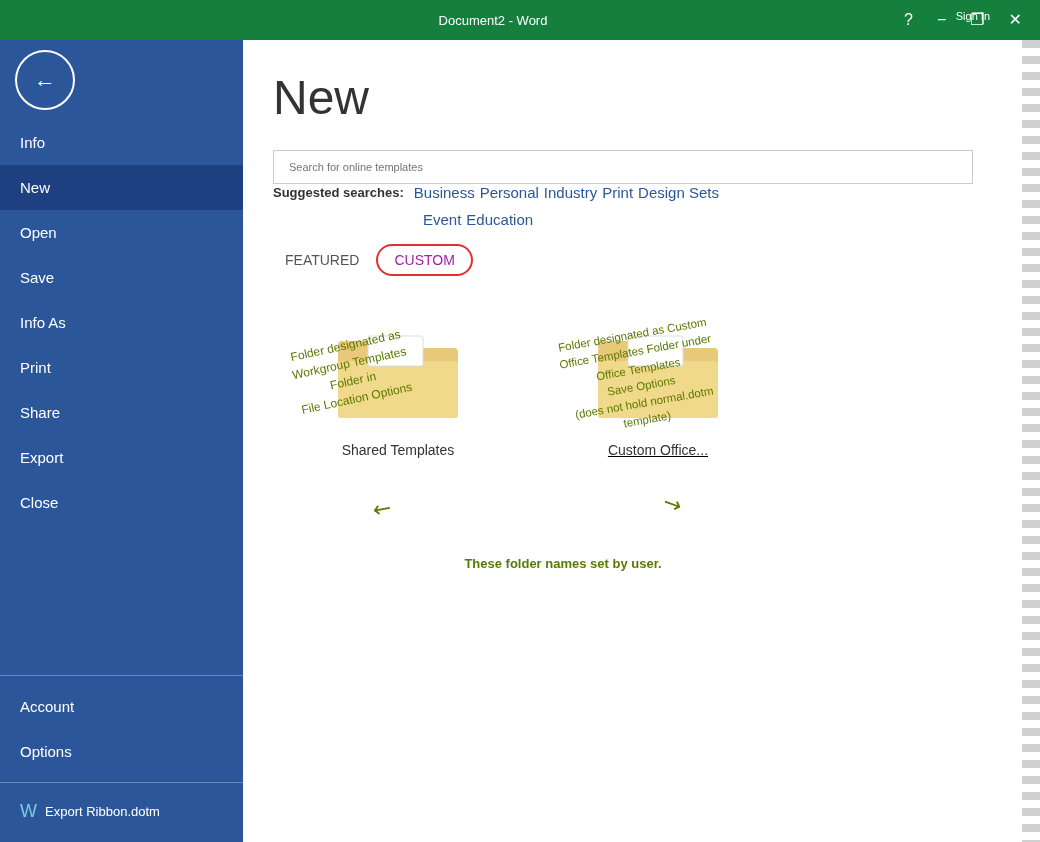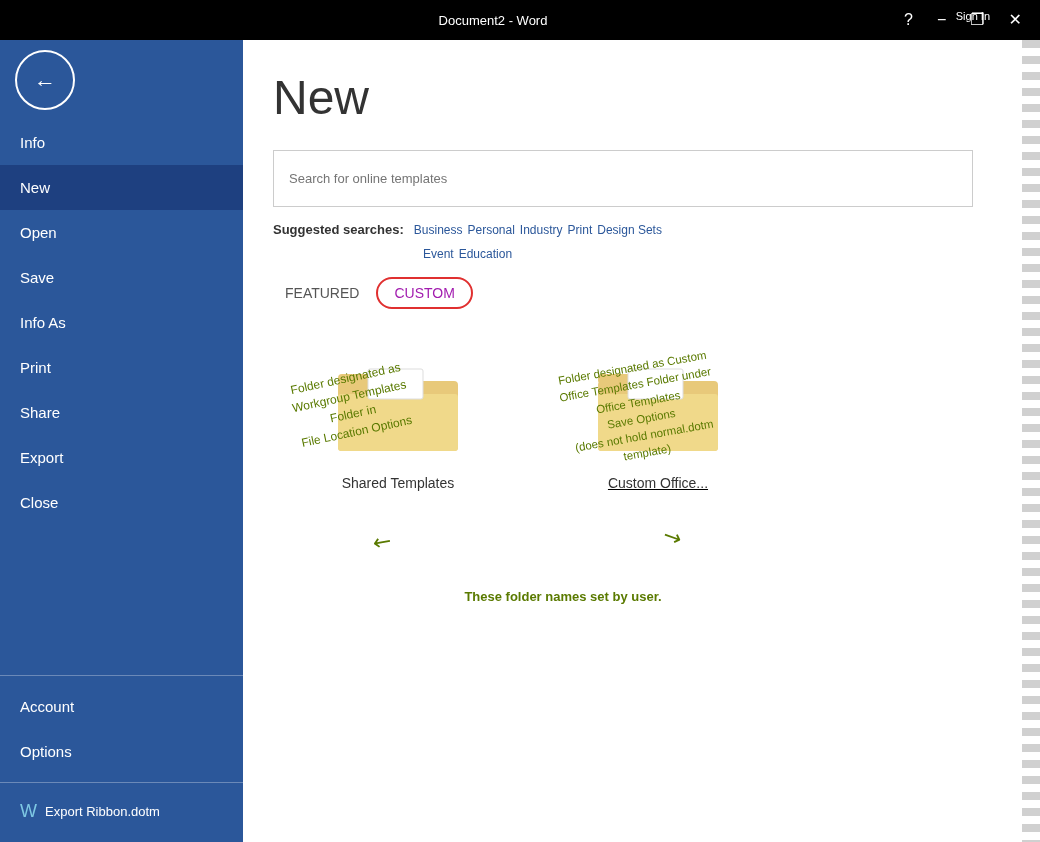--- a/index.html
+++ b/index.html
@@ -1,20 +1,20 @@
 <!DOCTYPE html>
 <html><head>
   <meta charset="utf-8">
   <style>
     * { margin: 0; padding: 0; box-sizing: border-box; }
     body { font-family: 'Segoe UI', Arial, sans-serif; width: 1040px; height: 842px; overflow: hidden; background: #f0f0f0; }
 
     
     .title-bar {
-      background: #000000;
+      background: #15803d;
       height: 40px;
       display: flex;
       align-items: center;
       justify-content: space-between;
       padding: 0 10px;
       color: white;
     }
     .title-bar-title {
       flex: 1;
       text-align: center;
@@ -110,46 +110,45 @@
     .page-title {
       font-size: 48px;
       font-weight: 300;
       color: #333;
       margin-bottom: 25px;
     }
 
     .search-bar {
       width: 100%;
       max-width: 700px;
-      padding: 20px 15px;
+      padding: 10px 15px;
       border: 1px solid #ccc;
-      font-size: 13px;
+      font-size: 11px;
       outline: none;
-      margin-bottom: 15px;
     }
 
     .suggested-searches {
       display: flex;
       flex-wrap: wrap;
       gap: 5px;
       align-items: center;
       margin-bottom: 16px;
       font-size: 13px;
       color: #555;
     }
     .suggested-label {
       font-weight: 600;
       color: #333;
       margin-right: 5px;
     }
     .suggested-link {
       color: #2b579a;
       cursor: pointer;
       text-decoration: none;
-      font-size: 12px;
+      font-size: 15px;
     }
 
     .tabs-row {
       display: flex;
       gap: 5px;
       margin-bottom: 30px;
     }
     .tab-featured {
       padding: 6px 12px;
       font-size: 14px;

